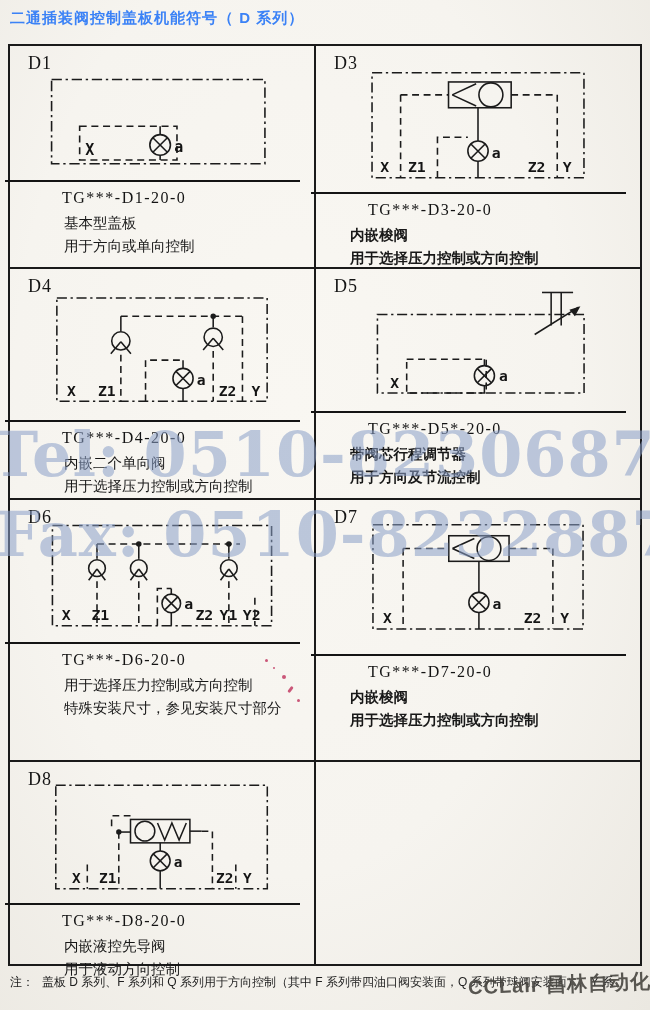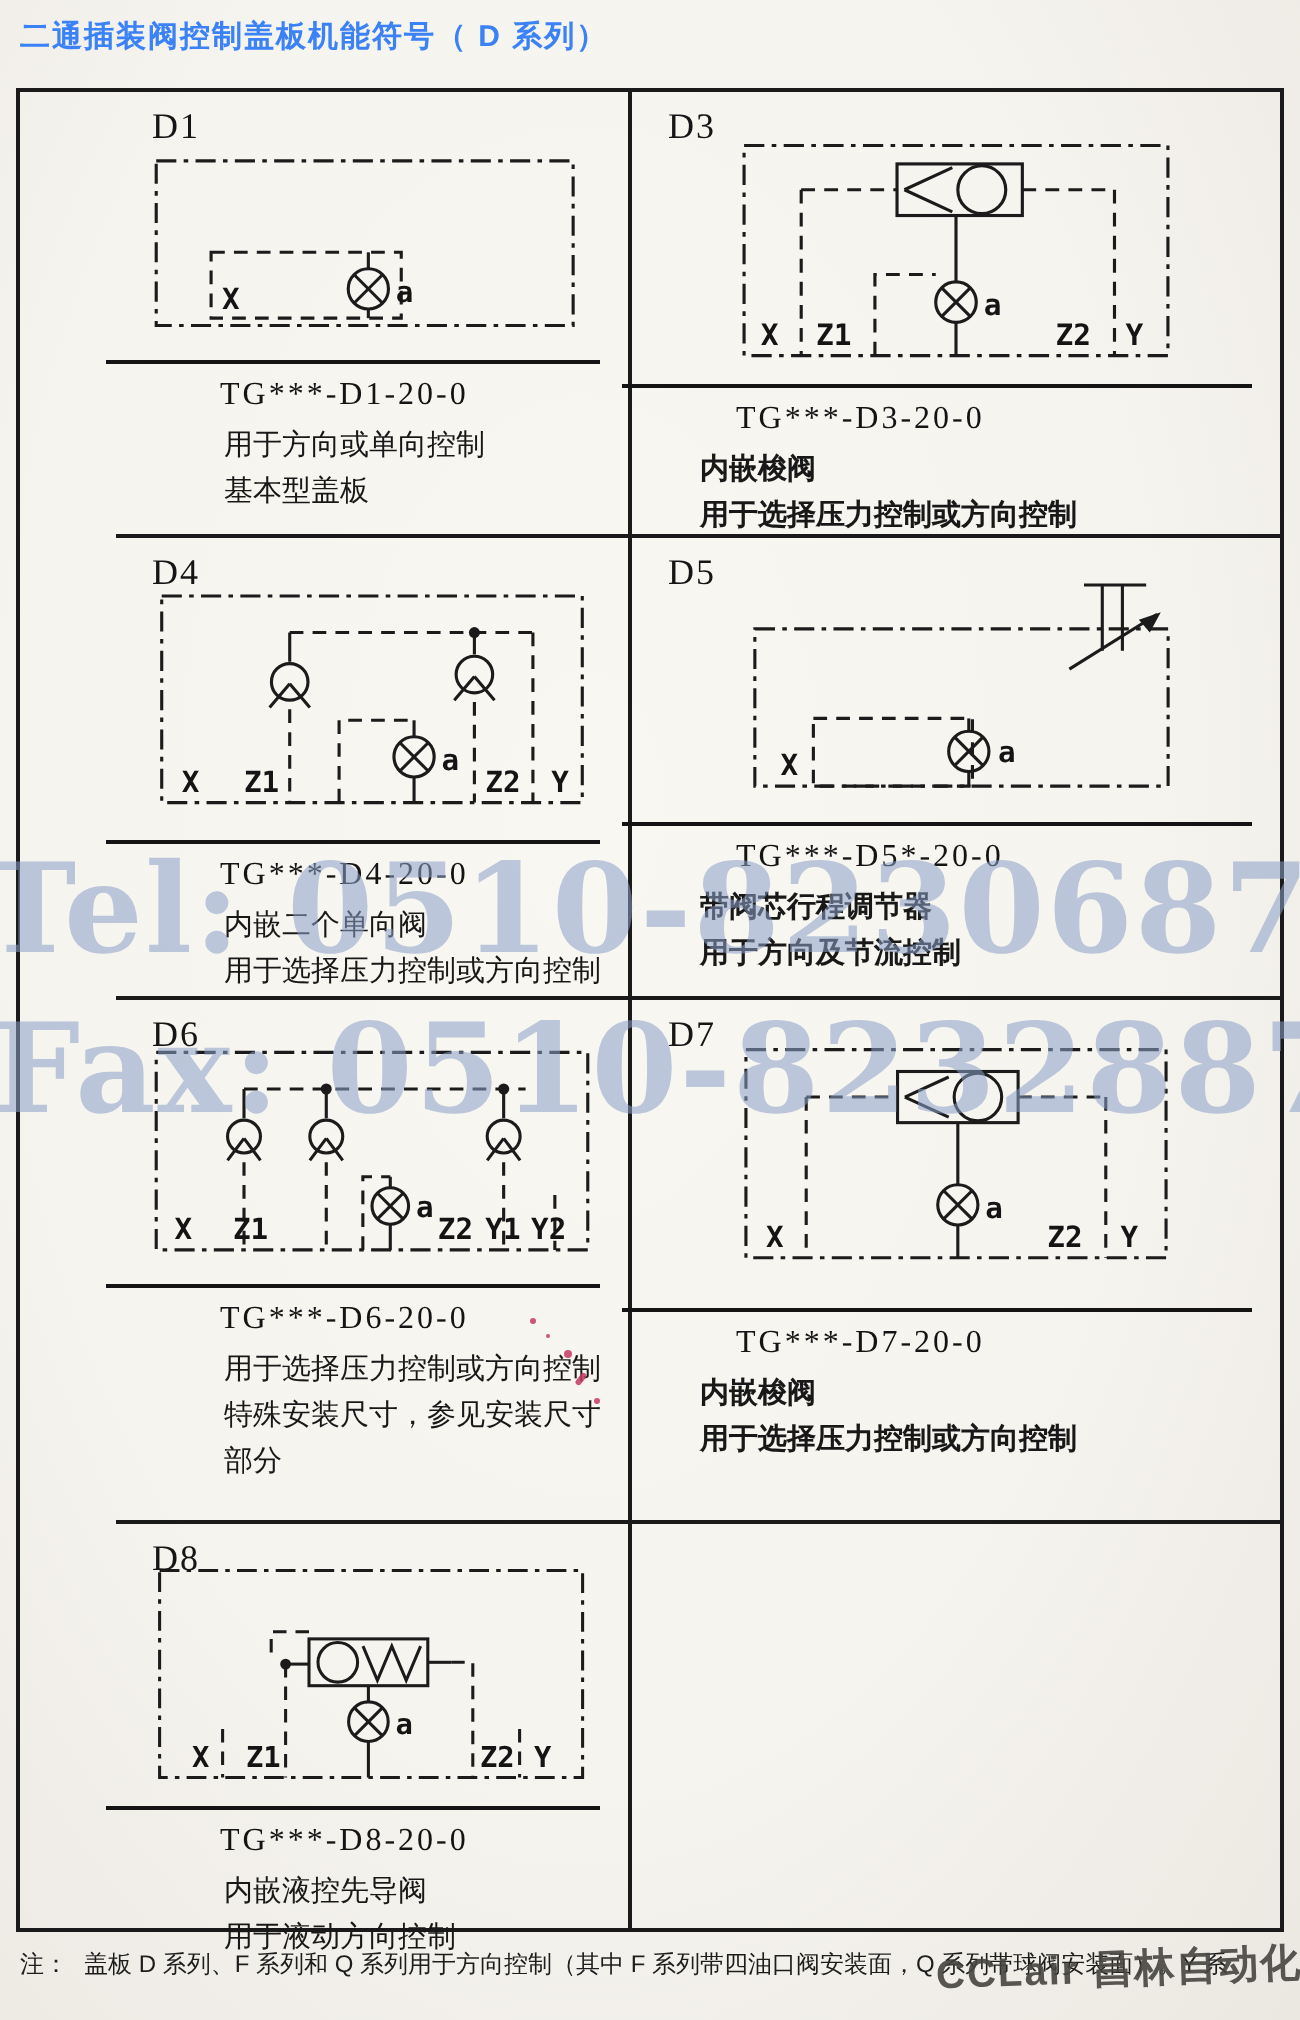--- a/index.html
+++ b/index.html
@@ -16,21 +16,21 @@
     position:absolute;left:10px;top:9px;font-size:15px;font-weight:bold;
     letter-spacing:1px;color:#3b82f6;
   }
   .grid{
     position:absolute;left:8px;top:44px;width:630px;
     display:grid;grid-template-columns:306px 1fr;
     grid-template-rows:223px 231px 262px 202px;
     border:2px solid var(--line);background:transparent;
   }
   .cell{position:relative;box-sizing:border-box;padding:0;}
-  .cell.br{border-right:2px solid var(--line);margin-left:48px;}
+  .cell.br{border-right:2px solid var(--line);}
   .cell.bb{border-bottom:2px solid var(--line);}
   .cell-label{
     position:absolute;left:18px;top:7px;font-family:"Liberation Serif",serif;
     font-size:18px;color:#151515;letter-spacing:1px;
   }
   .diag{display:flex;justify-content:center;}
   .sep{border-top:2px solid #141414;margin:5px 14px 7px -5px;}
   .code{
     font-family:"Liberation Serif",serif;font-size:16px;letter-spacing:1.5px;
     margin-left:52px;color:#141414;white-space:nowrap;
@@ -90,22 +90,22 @@
         <line class="sl" x1="130" y1="72" x2="146" y2="88"></line>
         <line class="sl" x1="146" y1="72" x2="130" y2="88"></line>
         <line class="sl" x1="138" y1="91" x2="138" y2="96"></line>
         <text x="58" y="91">X</text>
         <text x="153" y="87">a</text>
       </svg>
     </div>
     <div class="sep"></div>
     <div class="code">TG***-D1-20-0</div>
     <div class="desc">
+      <div>基本型盖板</div>
       <div>用于方向或单向控制</div>
-      <div>基本型盖板</div>
     </div>
   </div>
 
   <div class="cell bb right">
     <div class="cell-label">D3</div>
     <div class="diag" style="margin-top:12px;">
       <svg width="258" height="129" viewBox="0 0 280 140">
         <rect class="dd" x="25" y="16" width="230" height="114"></rect>
         <rect class="sl" x="108" y="26" width="68" height="28"></rect>
         <path class="sl" d="M112,40 L138,28 M112,40 L138,52"></path>

